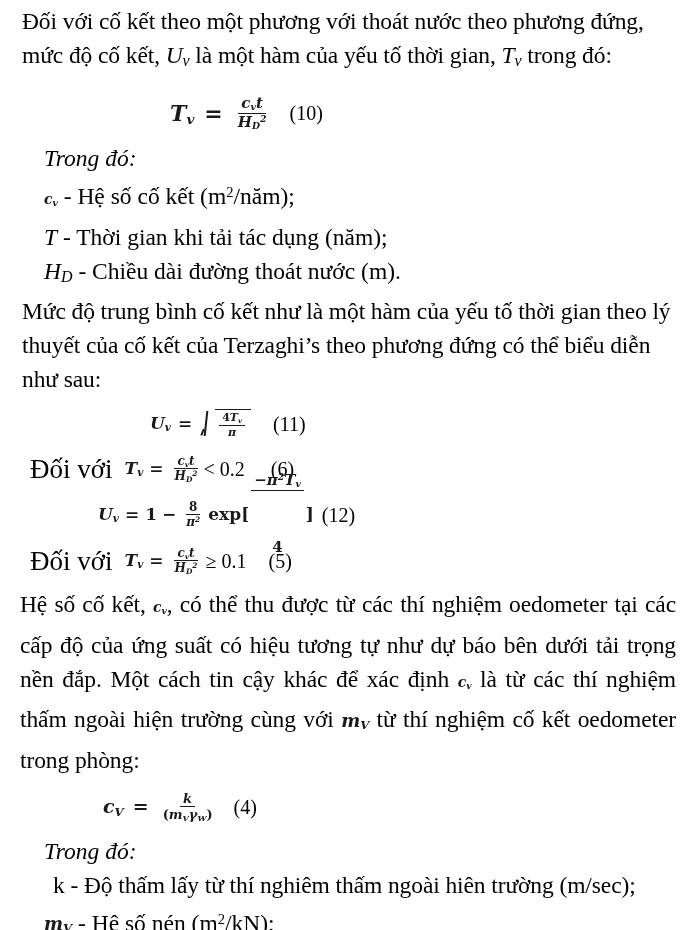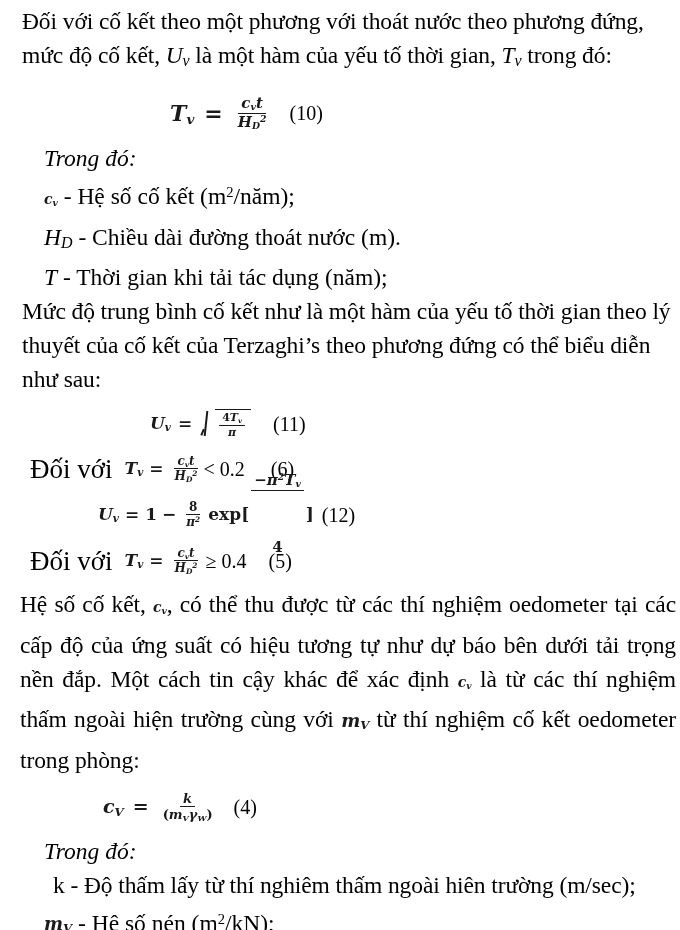--- a/index.html
+++ b/index.html
@@ -217,23 +217,23 @@
     </span>
     <span class="eqnum" style="margin-left:18px;">(10)</span>
   </div>
 
   <div class="spacer-xs"></div>
 
   <p class="indent-line italic">Trong đó:</p>
 
   <p class="indent-line"><span class="inline-math"><span>c</span><sub>v</sub></span><span> - Hệ số cố kết (m</span><sup class="sq">2</sup><span>/năm);</span></p>
 
+  <p class="indent-line"><span class="ivar">T</span><span> - Thời gian khi tải tác dụng (năm);</span></p>
+
   <p class="indent-line"><span class="ivar"><span>H</span><sub>D</sub></span><span> - Chiều dài đường thoát nước (m).</span></p>
-
-  <p class="indent-line"><span class="ivar">T</span><span> - Thời gian khi tải tác dụng (năm);</span></p>
 
   <p class="para">Mức độ trung bình cố kết như là một hàm của yếu tố thời gian theo lý thuyết của cố kết của Terzaghi’s theo phương đứng có thể biểu diễn như sau:</p>
 
   <div class="spacer-s"></div>
 
   <div class="math-row" style="padding-left:150px; height:44px;">
     <span class="eq" style="font-size:17px;">
       <span class="var"><span>U</span><sub>v</sub></span>
       <span class="op" style="padding:0 7px;">=</span>
       <span class="sqrt">
@@ -289,21 +289,21 @@
   <div class="math-row" style="padding-left:30px; height:46px;">
     <span class="mathtext">Đối với</span>
     <span class="eq" style="font-size:17px; margin-left:12px;">
       <span class="var"><span>T</span><sub>v</sub></span>
       <span class="op" style="padding:0 6px;">=</span>
       <span class="frac" style="font-size:12px;">
         <span class="fnum"><span>c</span><sub>v</sub><span>t</span></span>
         <span class="fden"><span>H</span><sub>D</sub><sup>2</sup></span>
       </span>
     </span>
-    <span class="eqnum" style="margin-left:3px;">≥ 0.4</span>
+    <span class="eqnum" style="margin-left:3px;">≥ 0.1</span>
     <span class="eqnum" style="margin-left:22px;">(5)</span>
   </div>
 
   <div class="spacer-xs"></div>
 
   <p class="para justify"><span>Hệ số cố kết, </span><span class="inline-math"><span>c</span><sub>v</sub></span><span>, có thể thu được từ các thí nghiệm oedometer tại các cấp độ của ứng suất có hiệu tương tự như dự báo bên dưới tải trọng nền đắp. Một cách tin cậy khác để xác định </span><span class="inline-math"><span>c</span><sub>v</sub></span><span> là từ các thí nghiệm thấm ngoài hiện trường cùng với </span><span class="inline-math inline-math-md"><span>m</span><sub>V</sub></span><span> từ thí nghiệm cố kết oedometer trong phòng:</span></p>
 
   <div class="spacer-s"></div>
 
   <div class="math-row" style="padding-left:103px; height:48px;">

